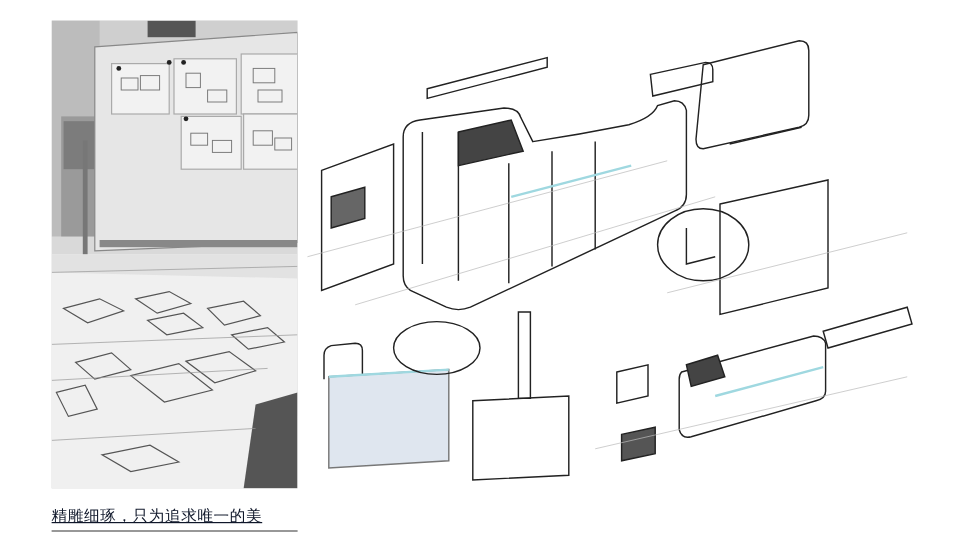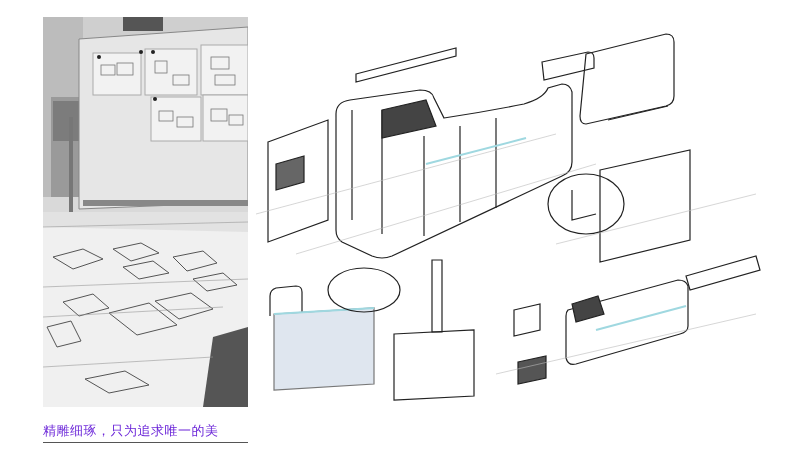--- a/index.html
+++ b/index.html
@@ -13,22 +13,23 @@
   .photo svg { display: block; }
 
   .sketch {
     position: absolute; left: 256px; top: 14px; width: 520px; height: 396px;
     background: #ffffff; overflow: hidden;
   }
   .sketch svg { display: block; }
 
   .caption {
     position: absolute; left: 43px; top: 422px; width: 205px;
-    font-size: 13px; color: #6d28d9; letter-spacing: 0.5px;
+    font-size: 13px; color: #0f172a; letter-spacing: 0.5px;
     line-height: 18px;
+    text-decoration: underline;
   }
   .caption-underline {
     position: absolute; left: 43px; top: 442px; width: 205px; height: 1px;
     background: #555555;
   }
 </style>
 </head>
 <body>
 
 <div class="photo">

